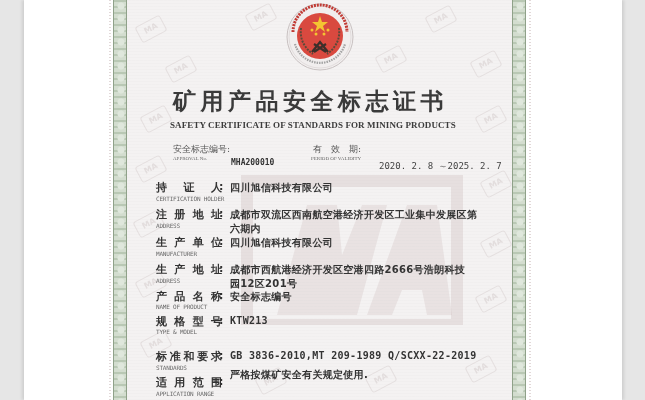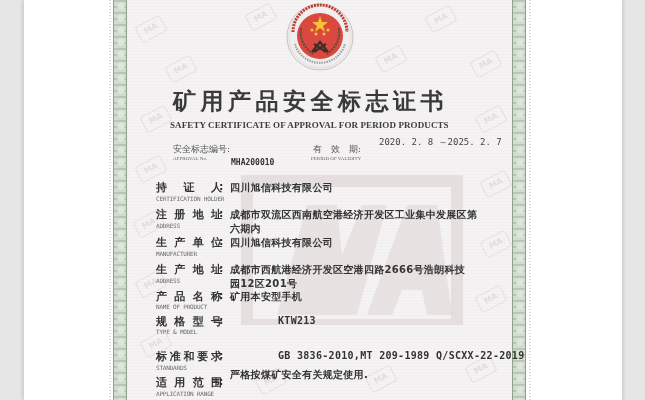--- a/index.html
+++ b/index.html
@@ -70,21 +70,21 @@
     .meta-val2 { position: absolute; font: 9px "DejaVu Sans Mono", monospace; color: #444; white-space: nowrap; }
 
     .row-label {
       position: absolute; left: 156px; width: 66px;
       font: bold 11px "DejaVu Sans", sans-serif; color: #333;
       display: flex; justify-content: space-between; white-space: nowrap;
     }
     .row-colon { position: absolute; left: 219px; font: bold 11px "DejaVu Sans", sans-serif; color: #333; }
     .row-en { position: absolute; left: 156px; font: 6px "DejaVu Sans Mono", monospace; color: #6a6a6a; white-space: nowrap; letter-spacing: -0.2px; }
     .row-val { position: absolute; left: 230px; font: bold 10px "DejaVu Sans", sans-serif; color: #333; white-space: nowrap; letter-spacing: 0.3px; }
-    .row-val.mono { font: bold 10px "DejaVu Sans Mono", monospace; margin-left: 48px; }
+    .row-val.mono { font: bold 10px "DejaVu Sans Mono", monospace; }
   </style>
 </head>
 <body>
 
 <div class="page"></div>
 <div class="dotline" style="left:109px"></div>
 <div class="dotline" style="left:529px"></div>
 
 <div class="cert">
   <div class="border" style="left:0"></div>
@@ -129,29 +129,29 @@
   <circle cx="27" cy="28" r="1.5" fill="#f4c531"></circle>
   <circle cx="31" cy="32" r="1.5" fill="#f4c531"></circle>
   <circle cx="39" cy="32" r="1.5" fill="#f4c531"></circle>
   <circle cx="43" cy="28" r="1.5" fill="#f4c531"></circle>
   <path d="M16 26 Q14 42 28 52" fill="none" stroke="#5b4a3a" stroke-width="2" stroke-dasharray="2 1.2"></path>
   <path d="M54 26 Q56 42 42 52" fill="none" stroke="#5b4a3a" stroke-width="2" stroke-dasharray="2 1.2"></path>
   <path d="M27 50 L35 40 L43 50 M29 42 L41 50 M41 42 L29 50" stroke="#3b2f2a" stroke-width="2.2" fill="none"></path>
 </svg>
 
 <div class="title">矿用产品安全标志证书</div>
-<div class="subtitle">SAFETY CERTIFICATE OF APPROVAL FOR PERIOD PRODUCTS</div>
+<div class="subtitle">SAFETY CERTIFICATE OF STANDARDS FOR MINING PRODUCTS</div>
 
 <div class="meta-label" style="left:173px;top:143px">安全标志编号:</div>
 <div class="meta-sub" style="left:173px;top:156px">APPROVAL No.</div>
 <div class="meta-val" style="left:231px;top:158px">MHA200010</div>
 
 <div class="meta-label" style="left:313px;top:143px">有　效　期:</div>
 <div class="meta-sub" style="left:311px;top:156px">PERIOD OF VALIDITY</div>
-<div class="meta-val2" style="left:379px;top:136px">2020. 2. 8  ～2025. 2. 7</div>
+<div class="meta-val2" style="left:379px;top:160px">2020. 2. 8  ～2025. 2. 7</div>
 
 <div>
   <div class="row-label" style="top:180px">
     <span>持</span>
     <span>证</span>
     <span>人</span>
   </div>
   <div class="row-colon" style="top:180px">:</div>
   <div class="row-val" style="top:181px">四川旭信科技有限公司</div>
   <div class="row-en" style="top:195px">CERTIFICATION HOLDER</div>
@@ -196,21 +196,21 @@
 </div>
 
 <div>
   <div class="row-label" style="top:289px">
     <span>产</span>
     <span>品</span>
     <span>名</span>
     <span>称</span>
   </div>
   <div class="row-colon" style="top:289px">:</div>
-  <div class="row-val" style="top:290px">矿用本安型手机</div>
+  <div class="row-val" style="top:290px">安全标志编号</div>
   <div class="row-en" style="top:303px">NAME OF PRODUCT</div>
 </div>
 
 <div>
   <div class="row-label" style="top:314px">
     <span>规</span>
     <span>格</span>
     <span>型</span>
     <span>号</span>
   </div>

